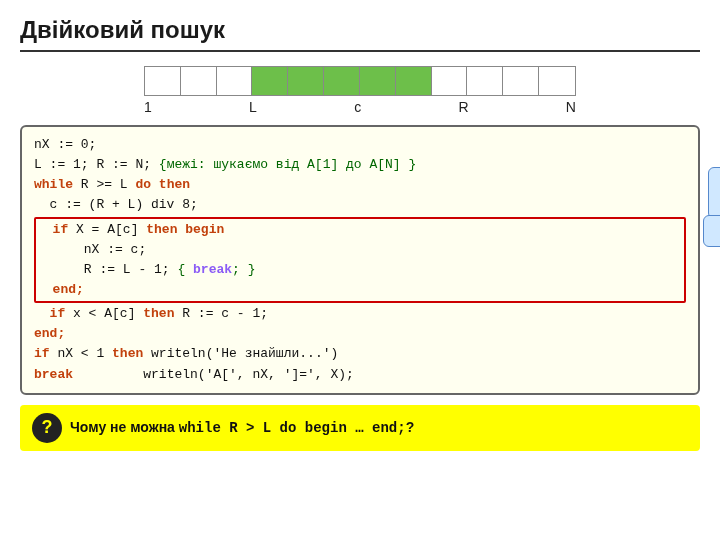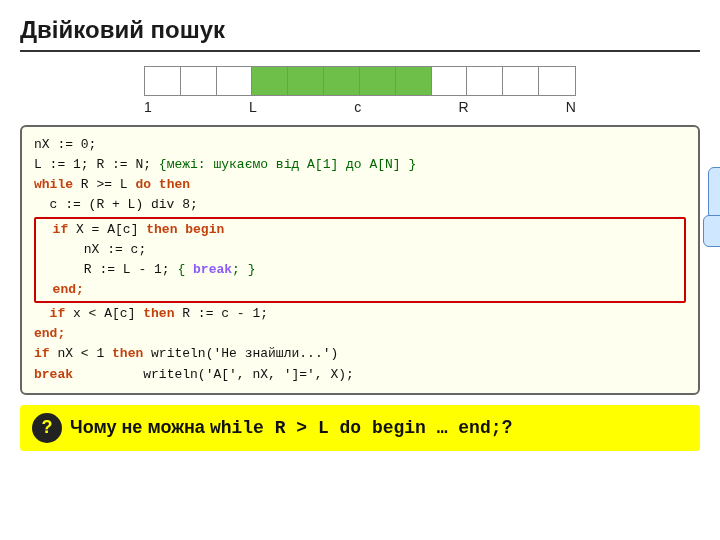--- a/index.html
+++ b/index.html
@@ -114,21 +114,21 @@
       border-radius: 50%;
       width: 30px;
       height: 30px;
       display: flex;
       align-items: center;
       justify-content: center;
       flex-shrink: 0;
     }
     .question-text {
       font-family: Arial, sans-serif;
-      font-size: 18px;
+      font-size: 14px;
     }
     .question-text .mono {
       font-family: 'Courier New', Courier, monospace;
       font-weight: bold;
     }
     .bold-q { font-weight: bold; }
 
     
     .code-wrapper {
       position: relative;

